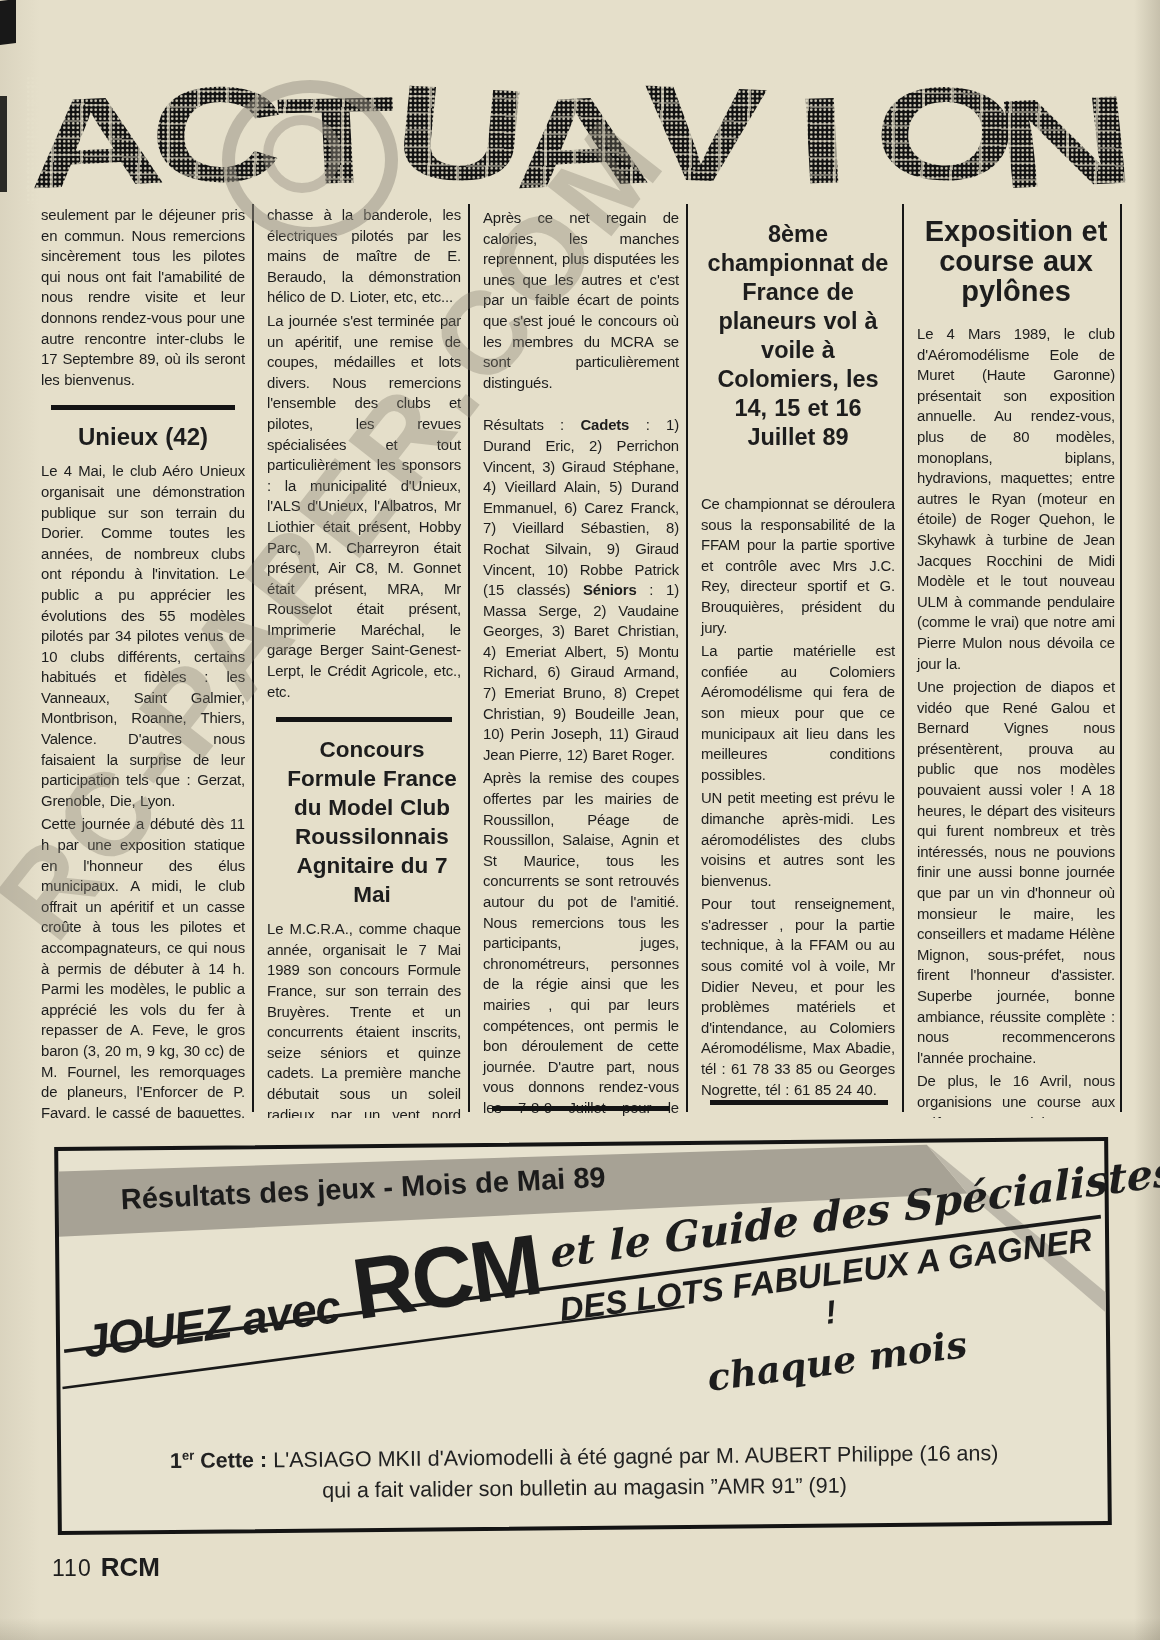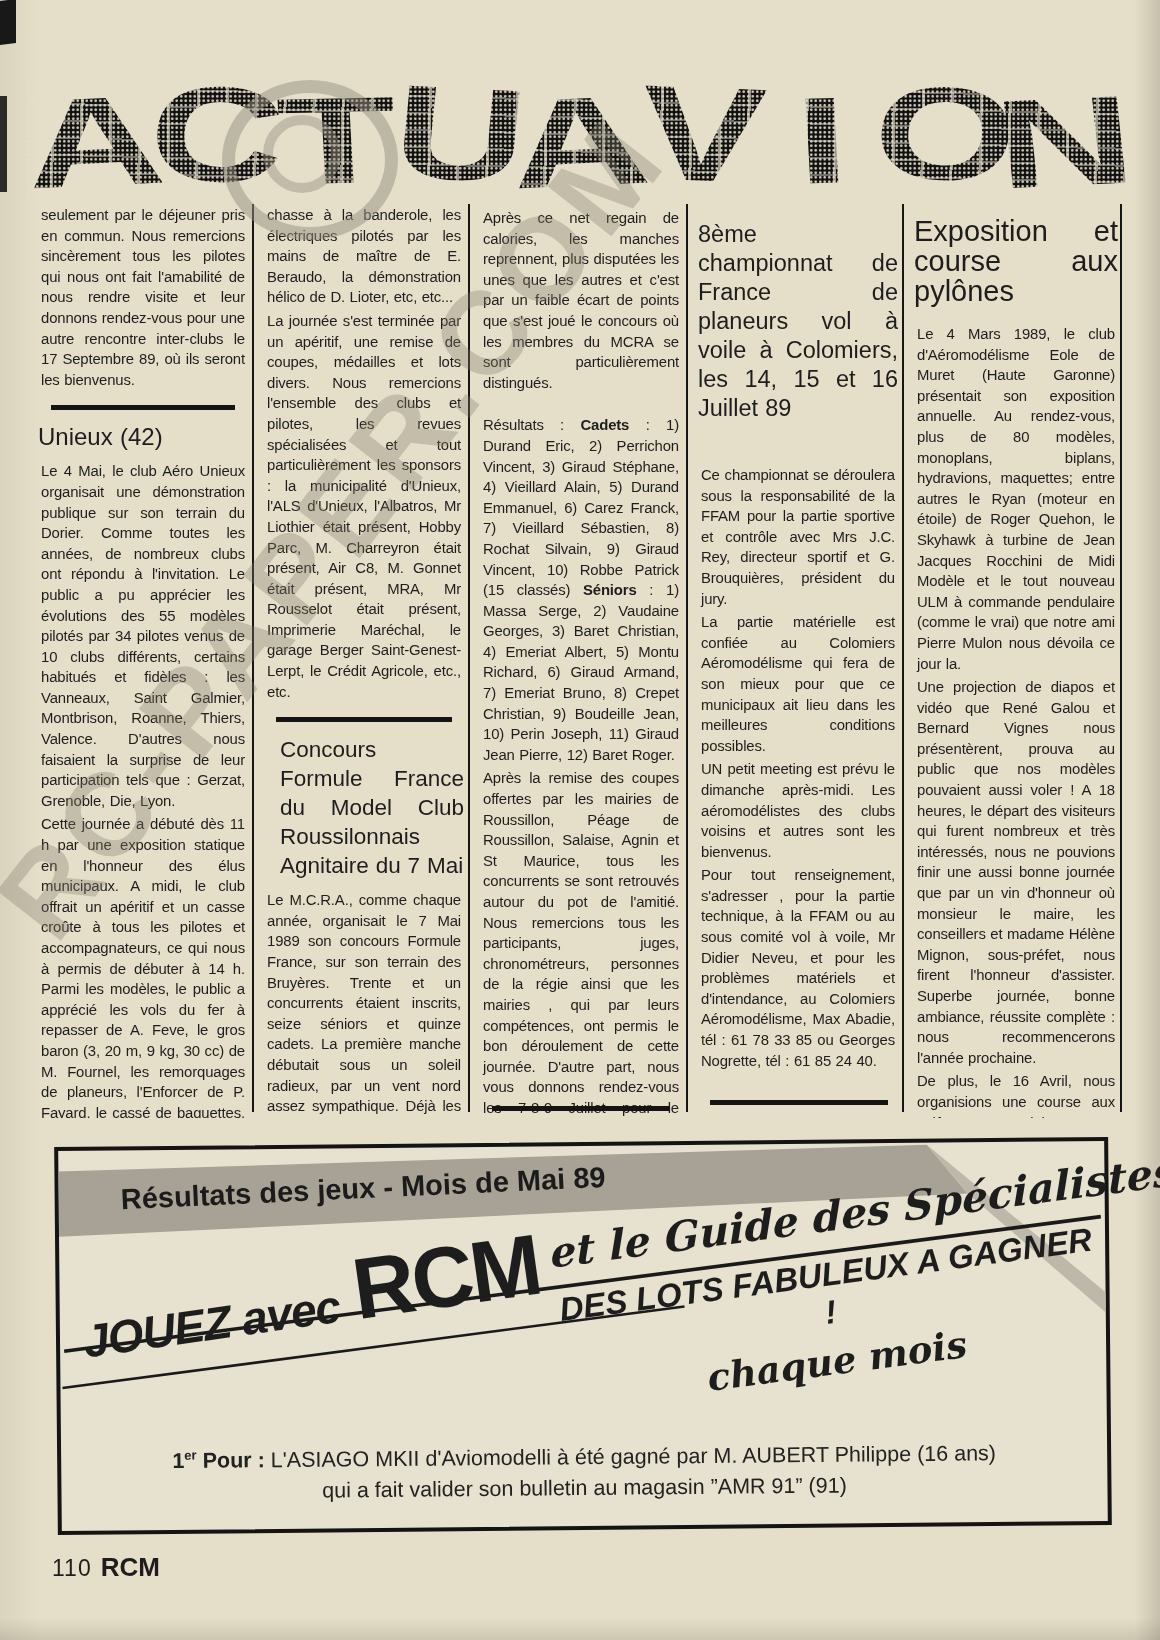--- a/index.html
+++ b/index.html
@@ -37,21 +37,21 @@
       color:rgba(128,122,108,0.34);pointer-events:none;}
   .wm-ring{position:absolute;left:222px;top:80px;width:150px;height:134px;z-index:5;
       border:13px solid rgba(150,144,130,0.50);border-radius:50%;pointer-events:none;}
   .wm-ring::after{content:"";position:absolute;left:28px;top:22px;width:58px;height:58px;
       border:10px solid rgba(150,144,130,0.45);border-radius:50%;}
   
   .col{position:absolute;top:202px;height:916px;overflow:hidden;text-align:justify;
       font-size:14.9px;line-height:20.6px;letter-spacing:-0.15px;word-spacing:0.6px;}
   .col p{margin:3px;}
   .h-rule{height:5px;background:#141414;width:88%;margin:15px auto 13px auto;}
-  .col-heading{font-weight:normal;letter-spacing:0;}
+  .col-heading{font-weight:bold;text-align:center;letter-spacing:0;}
   .h1-small{font-size:24px;line-height:28px;margin:2px 0 10px 0;}
   .h1-multi{font-size:22.5px;line-height:29px;margin:6px 0 10px 16px;}
   .h1-c4{font-size:23.5px;line-height:29px;margin:18px 0 42px 0;}
   .h1-c5{font-size:29px;line-height:30px;margin:14px 0 18px 0;}
   .gap-top{margin-top:22px !important;}
   .rule-v{position:absolute;top:204px;height:908px;width:2px;background:#161616;}
   .bot-rule{position:absolute;height:5px;background:#141414;}
   
   .ad{position:absolute;left:56px;top:1142px;width:1046px;height:380px;
       border:4px solid #141414;transform:rotate(-0.55deg);background:rgba(236,231,217,0.35);}
@@ -156,21 +156,21 @@
   <div class="ad-jouez">
     <span class="jz">JOUEZ avec</span>
     <span class="rcm">RCM</span>
   </div>
   <div class="ad-right">
     <div class="ad-guide">et le Guide des Spécialistes</div>
     <div class="ad-lots">DES LOTS FABULEUX A GAGNER !</div>
     <div class="ad-cmois">chaque mois</div>
   </div>
   <div class="ad-prize">
-    <div><b><span>1</span><sup>er</sup><span> Pour :</span></b><span> L'ASIAGO MKII d'Aviomodelli à été gagné par M. AUBERT Philippe (16 ans)</span></div>
+    <div><b><span>1</span><sup>er</sup><span> Cette :</span></b><span> L'ASIAGO MKII d'Aviomodelli à été gagné par M. AUBERT Philippe (16 ans)</span></div>
     <div>qui a fait valider son bulletin au magasin ”AMR 91” (91)</div>
   </div>
 </div>
 
 <div class="footer">
   <span class="pn">110</span>
   <span class="mag">RCM</span>
 </div>
 
 </body></html>

